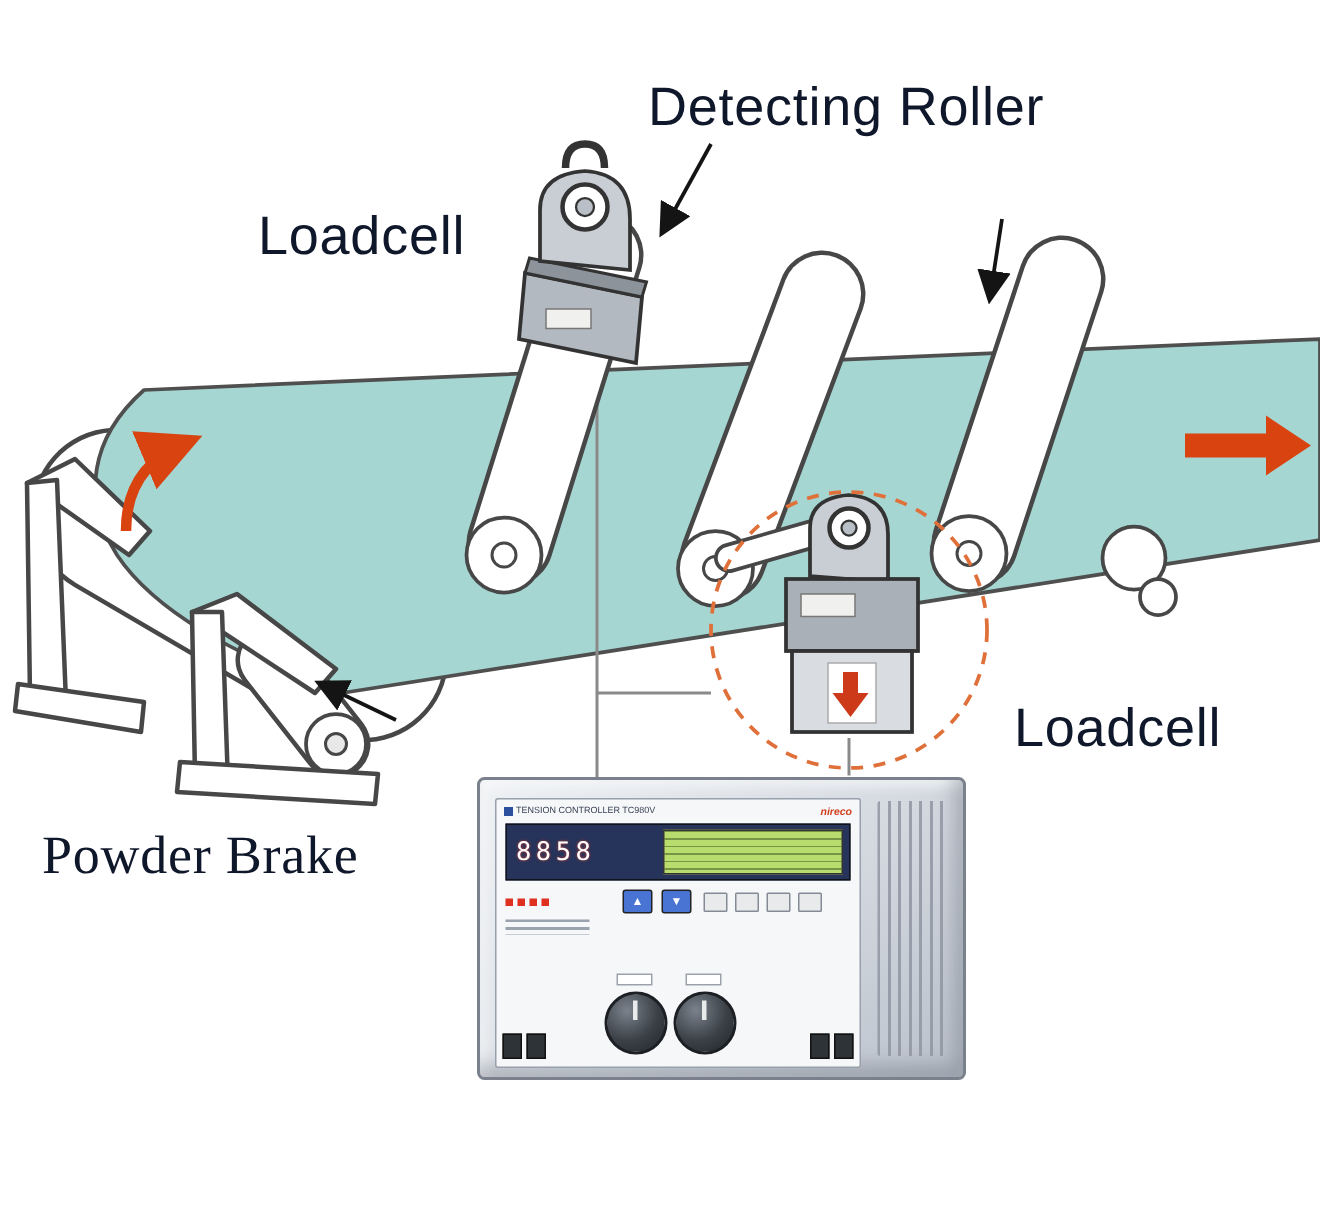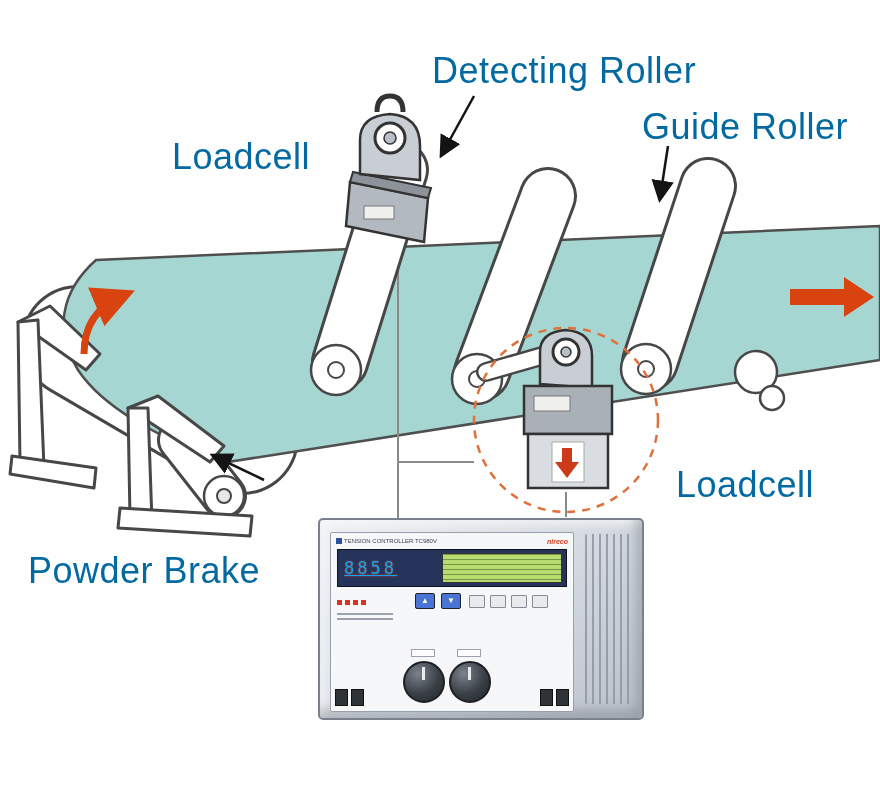--- a/index.html
+++ b/index.html
@@ -3,28 +3,28 @@
 <meta charset="utf-8">
 <style>
   html,body { margin:0; padding:0; background:#fff; }
   .stage {
     position:relative; width:880px; height:812px; background:#ffffff;
     font-family:"Liberation Sans", sans-serif; overflow:hidden;
   }
   .stage svg { position:absolute; left:0; top:0; }
 
   .lbl {
-    position:absolute; color:#0369a1; font-size:36px; line-height:1.05;
+    position:absolute; color:#0f172a; font-size:36px; line-height:1.05;
     white-space:nowrap; letter-spacing:0.5px;
   }
   .lbl-detecting { left:432px; top:52px; }
   .lbl-guide     { left:642px; top:108px; }
   .lbl-loadcell-top    { left:172px; top:138px; }
   .lbl-loadcell-bottom { left:676px; top:466px; }
-  .lbl-powder    { left:28px;  top:552px; }
+  .lbl-powder    { left:28px;  top:552px;font-family:Liberation Serif, serif; }
   .lbl-auto      { left:424px; top:730px; }
 
   
   .controller { position:absolute; left:318px; top:518px; width:326px; height:202px; }
   .ctrl-body {
     position:absolute; inset:0; border:2px solid #7b818c; border-radius:5px;
     background:linear-gradient(135deg,#eef1f4 0%,#d6dbe2 55%,#b9c0ca 100%);
     box-shadow: inset -6px -8px 12px rgba(90,96,108,.35), inset 4px 4px 8px rgba(255,255,255,.7);
   }
   .ctrl-vents {
@@ -41,24 +41,23 @@
     display:flex; justify-content:space-between; align-items:center;
   }
   .ctrl-title { font-size:6px; color:#3a4254; display:flex; align-items:center; gap:2px; }
   .ctrl-logo  { display:inline-block; width:6px; height:6px; background:#2c4f9e; }
   .ctrl-brand { font-size:7px; font-weight:bold; font-style:italic; color:#d2401e; }
   .ctrl-display {
     position:absolute; top:16px; left:6px; width:228px; height:36px;
     background:#26335a; border:1px solid #10131c;
   }
   .ctrl-digits {
-    position:absolute; left:6px; top:8px; color:#0ea5e9;
+    position:absolute; left:6px; top:8px; color:#ffffff;
     font-family:"DejaVu Sans Mono", monospace; font-size:17px; letter-spacing:3px;
     text-shadow:0 0 2px rgba(255,60,30,.8);
-    text-decoration:underline;
   }
   .ctrl-lcd {
     position:absolute; left:104px; top:3px; width:118px; height:28px;
     background:#b9dc6e; border:1px solid #333;
     background-image:repeating-linear-gradient(180deg, rgba(40,60,20,.45) 0 1px, rgba(0,0,0,0) 1px 5px);
   }
   .ctrl-leds { position:absolute; top:60px; left:6px; width:66px; height:26px; }
   .led { display:inline-block; width:5px; height:5px; margin:0 3px 2px 0; background:#e03020; }
   .led-text {
     height:10px; margin-top:2px;
@@ -188,21 +187,20 @@
     <circle cx="566" cy="420" r="92" fill="none" stroke="#e0703a" stroke-width="2.5" stroke-dasharray="8 7"></circle>
 
     <polygon points="790,289 844,289 844,277 874,297 844,317 844,305 790,305" fill="#d8430f"></polygon>
 
     <line x1="474" y1="96" x2="442" y2="154" stroke="#141414" stroke-width="2.5" marker-end="url(#ahBlack)"></line>
     <line x1="668" y1="146" x2="660" y2="198" stroke="#141414" stroke-width="2.5" marker-end="url(#ahBlack)"></line>
     <line x1="264" y1="480" x2="214" y2="456" stroke="#141414" stroke-width="2.5" marker-end="url(#ahBlack)"></line>
   </svg>
 
   <div class="lbl lbl-detecting">Detecting Roller</div>
-  <div class="lbl lbl-guide">Guide Roller</div>
   <div class="lbl lbl-loadcell-top">Loadcell</div>
   <div class="lbl lbl-loadcell-bottom">Loadcell</div>
   <div class="lbl lbl-powder">Powder Brake</div>
 
   <div class="controller">
     <div class="ctrl-body">
       <div class="ctrl-vents"></div>
       <div class="ctrl-panel">
         <div class="ctrl-header">
           <span class="ctrl-title">

